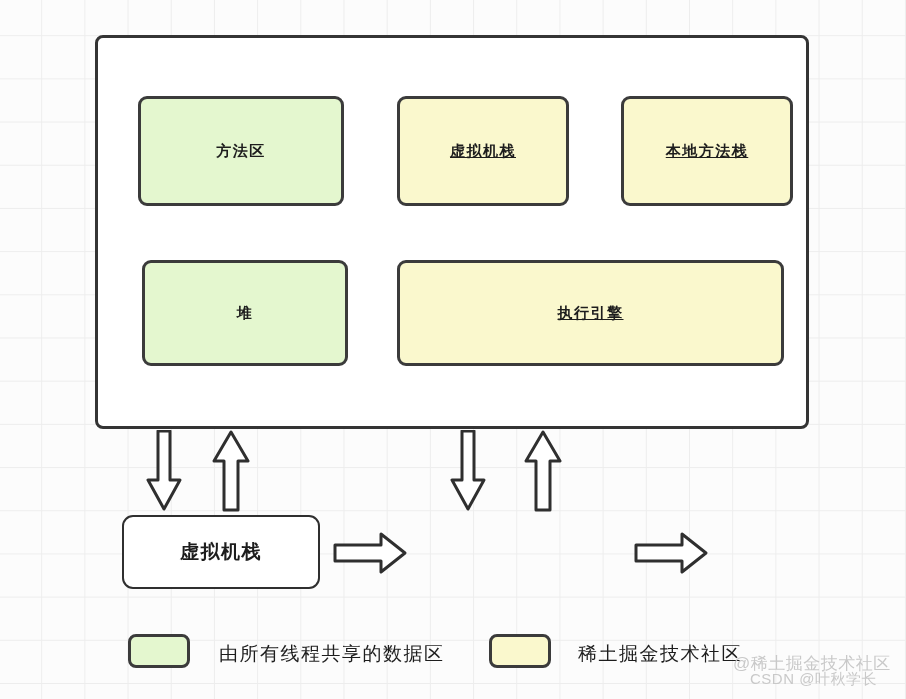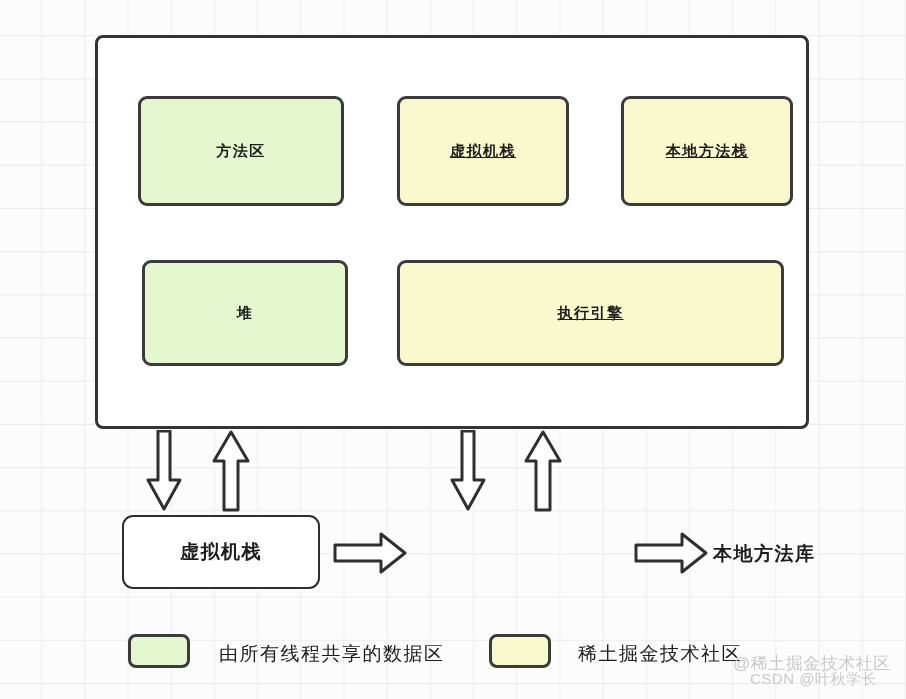--- a/index.html
+++ b/index.html
@@ -201,21 +201,20 @@
     </svg>
   </div>
 
 
   <div class="arrow" id="arrow-right-2">
     <svg width="75" height="44" viewBox="0 0 75 44">
       <polygon points="2,14 48,14 48,3 72,22 48,41 48,30 2,30" fill="#ffffff" stroke="#2f2f2f" stroke-width="3" stroke-linejoin="round"></polygon>
     </svg>
   </div>
 
-  <div class="plain-label" id="label-native-lib">本地方法库</div>
 
   <div class="legend-swatch" id="legend-swatch-shared"></div>
   <div class="legend-label" id="legend-label-shared">由所有线程共享的数据区</div>
 
   <div class="legend-swatch" id="legend-swatch-isolated"></div>
   <div class="legend-label" id="legend-label-isolated">稀土掘金技术社区</div>
 
   <div class="watermark" id="watermark-juejin">@稀土掘金技术社区</div>
   <div class="watermark" id="watermark-csdn">CSDN @叶秋学长</div>
 

